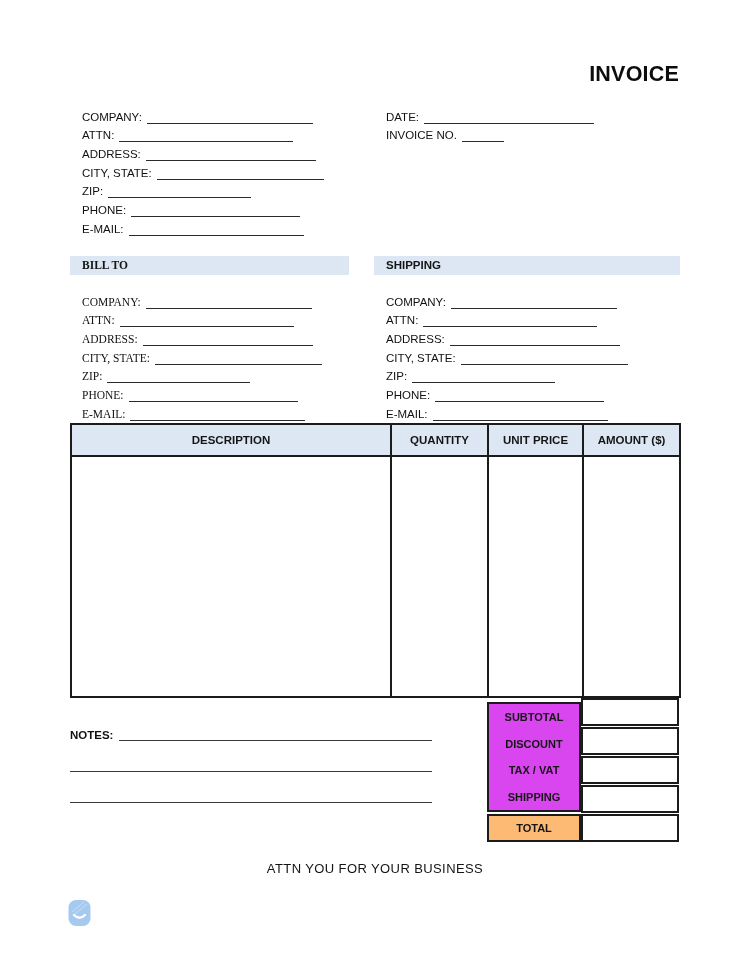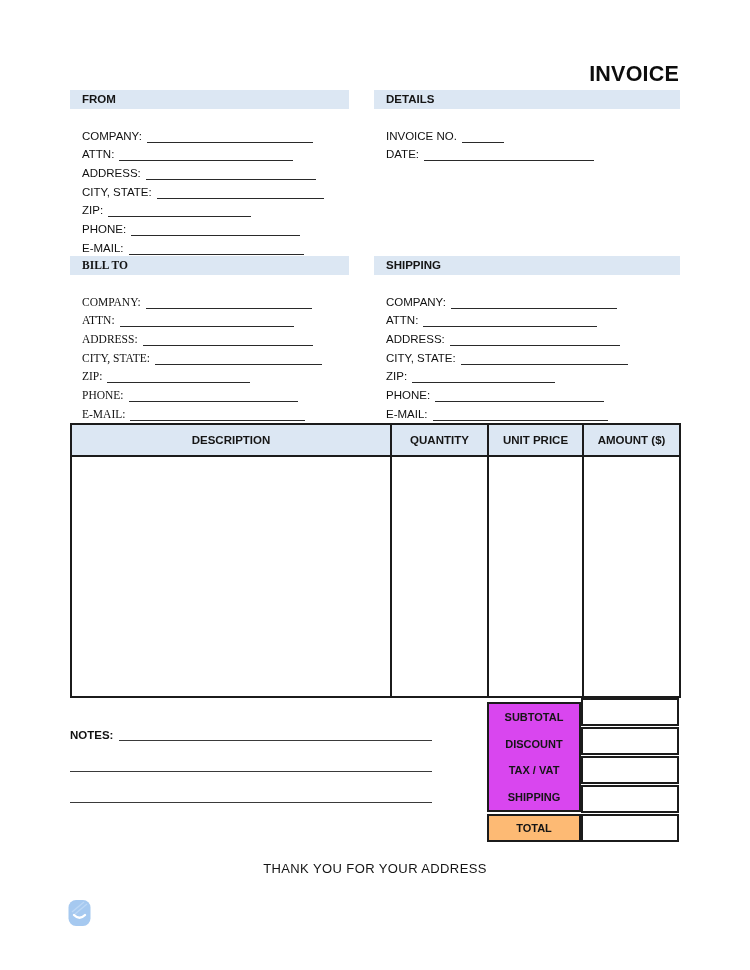--- a/index.html
+++ b/index.html
@@ -65,21 +65,20 @@
   .logo{position:absolute;left:68px;top:899px;width:23px;height:28px;}
 </style>
 </head>
 <body>
 
 <div class="page">
 
   <h1 class="title"><br><span>INVOICE</span></h1>
 
   <section class="panel" style="left:70px;top:90px;width:279px;">
-    <div class="panel-header">FROM</div>
     <div class="fields">
       <div class="field-row">
           <span class="flabel">COMPANY:</span>
           <span class="fline lw0"></span>
         </div>
       <div class="field-row">
           <span class="flabel">ATTN:</span>
           <span class="fline lw1"></span>
         </div>
       <div class="field-row">
@@ -99,29 +98,28 @@
           <span class="fline lw5"></span>
         </div>
       <div class="field-row">
           <span class="flabel">E-MAIL:</span>
           <span class="fline lw6"></span>
         </div>
     </div>
   </section>
 
   <section class="panel" style="left:374px;top:90px;width:306px;">
-    <div class="panel-header">DETAILS</div>
-    <div class="fields">
+    <div class="fields">
+      <div class="field-row">
+          <span class="flabel">DATE:</span>
+          <span class="fline lwdate"></span>
+        </div>
       <div class="field-row">
           <span class="flabel">INVOICE NO.</span>
           <span class="fline lwinv"></span>
-        </div>
-      <div class="field-row">
-          <span class="flabel">DATE:</span>
-          <span class="fline lwdate"></span>
         </div>
     </div>
   </section>
 
   <section class="panel" style="left:70px;top:256px;width:279px;font-family:Liberation Serif, serif;">
     <div class="panel-header">BILL TO</div>
     <div class="fields">
       <div class="field-row">
           <span class="flabel">COMPANY:</span>
           <span class="fline lw0"></span>
@@ -229,21 +227,21 @@
 
   <div class="notes">
     <div class="notes-row">
       <span>NOTES:</span>
       <span class="notes-fill"></span>
     </div>
     <div class="nline"></div>
     <div class="nline"></div>
   </div>
 
-  <div class="thankyou">THANK YOU FOR YOUR ADDRESS</div>
+  <div class="thankyou">ATTN YOU FOR YOUR BUSINESS</div>
 
   <svg class="logo" viewBox="0 0 23 28" aria-hidden="true">
     <rect x="0.5" y="1" width="22" height="26" rx="7.5" fill="#a6c9f0"></rect>
     <line x1="4" y1="13" x2="16" y2="3" stroke="#bcd7f5" stroke-width="1.4"></line>
     <line x1="7" y1="15" x2="19" y2="5" stroke="#bcd7f5" stroke-width="1.4"></line>
     <path d="M6,16 Q11.5,21.5 17,16" fill="none" stroke="#ffffff" stroke-width="2.4" stroke-linecap="round"></path>
   </svg>
 
 </div>
 

